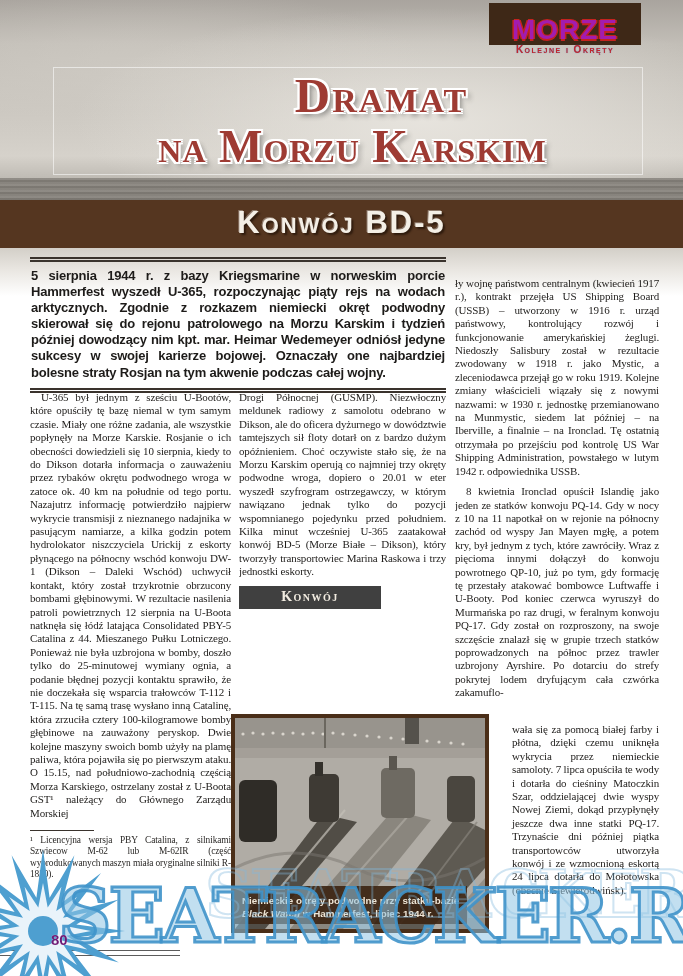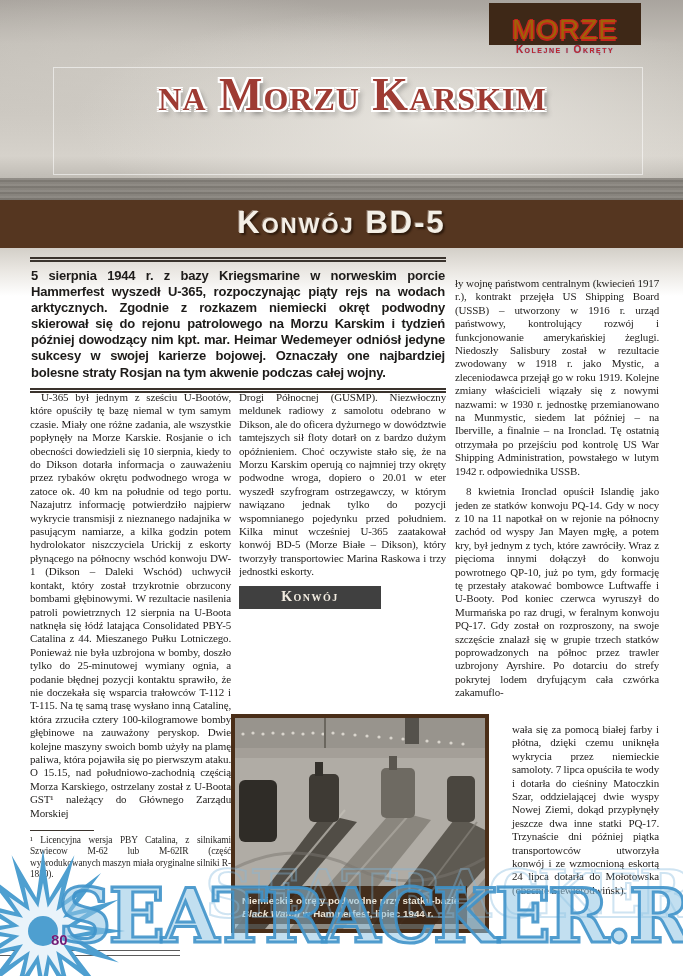--- a/index.html
+++ b/index.html
@@ -27,22 +27,22 @@
     background:linear-gradient(180deg,#d3cfc8 0%, #e9e6e1 45%, #ffffff 100%);
   }
 
   
   .logo-box {
     position:absolute; left:489px; top:3px; width:152px; height:42px;
     background:#3e2817;
   }
   .logo-title {
     position:absolute; left:489px; top:14px; width:152px; text-align:center;
-    font-family:"Liberation Sans", sans-serif; font-weight:normal; font-size:28px;
-    letter-spacing:1px; color:#a16207;
+    font-family:"Liberation Sans", sans-serif; font-weight:bold; font-size:28px;
+    letter-spacing:1px; color:#a21caf;
     text-shadow:-1.5px 0 0 #c4231f, 1.5px 0 0 #c4231f, 0 -1.5px 0 #c4231f, 0 1.5px 0 #c4231f;
   }
   .logo-subtitle {
     position:absolute; left:489px; top:44px; width:152px; text-align:center;
     font-family:"Liberation Sans", sans-serif; font-weight:bold; font-size:10px;
     font-variant:small-caps; letter-spacing:1.5px; color:#c1272d;
     text-shadow:0 0 1px #5a7fc0;
   }
 
   
@@ -155,20 +155,21 @@
 
   <div class="header-photo"></div>
   <div class="sea-band"></div>
 
   <div class="logo-box"></div>
   <div class="logo-title">MORZE</div>
   <div class="logo-subtitle">Kolejne i Okręty</div>
 
   <div class="title-frame"></div>
   <div class="main-title">
+    <div class="line1">Dramat</div>
     <div class="line2">na Morzu Karskim</div>
   </div>
 
   <div class="banner-bar">
     <span class="banner-text">Konwój BD-5</span>
   </div>
   <div class="beach-fade"></div>
 
   <div class="lead-box">
     <div class="lead-text">5 sierpnia 1944 r. z bazy Kriegsmarine w norweskim porcie Hammerfest wyszedł U-365, rozpoczynając piąty rejs na wodach arktycznych. Zgodnie z rozkazem niemiecki okręt podwodny skierował się do rejonu patrolowego na Morzu Karskim i tydzień później dowodzący nim kpt. mar. Heimar Wedemeyer odniósł jedyne sukcesy w swojej karierze bojowej. Oznaczały one najbardziej bolesne straty Rosjan na tym akwenie podczas całej wojny.</div>

